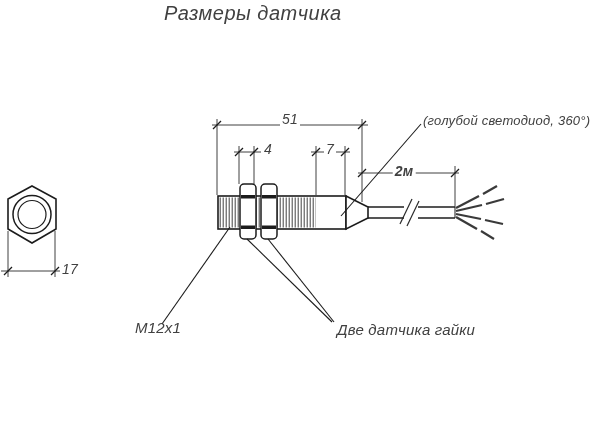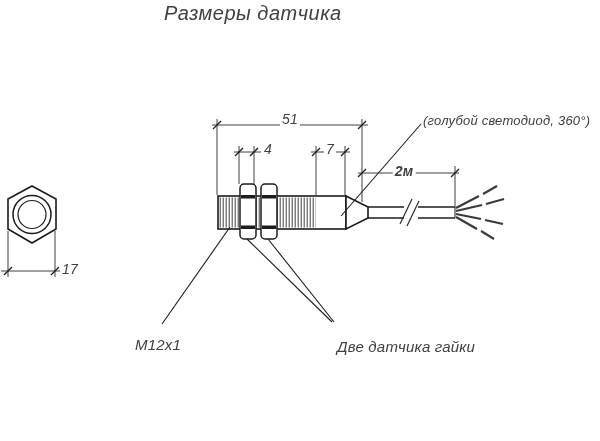--- a/index.html
+++ b/index.html
@@ -7,21 +7,21 @@
     position:relative;width:600px;height:441px;background:#ffffff;
     font-family:"Liberation Sans",sans-serif;overflow:hidden;
   }
   .canvas svg{position:absolute;left:0;top:0;}
   .txt{
     position:absolute;color:#404040;font-style:italic;white-space:nowrap;
     line-height:1.1;letter-spacing:0.2px;
   }
   .title{font-size:20px;letter-spacing:0.5px;}
   .ann{font-size:13px;}
-  .lbl{font-size:15px;margin-top:17px;}
+  .lbl{font-size:15px;}
   .dim{
     font-size:14px;background:#ffffff;padding:0 2px;
     transform:translate(-50%,-50%);
   }
 </style>
 </head>
 <body>
 
 <div class="canvas">
 

